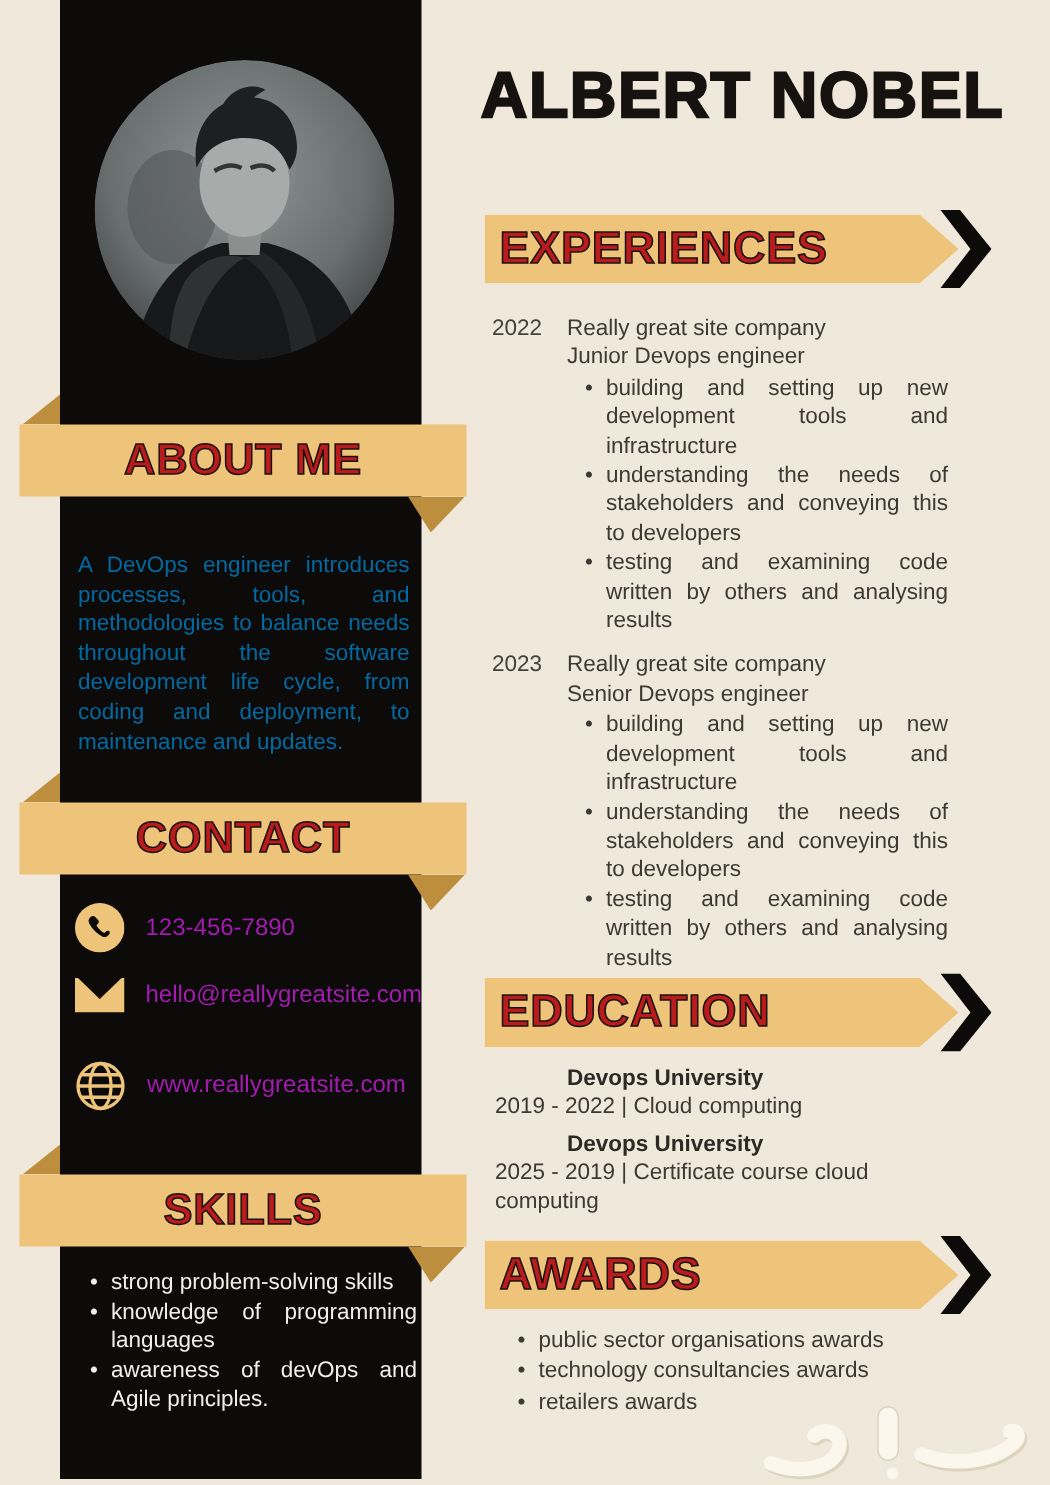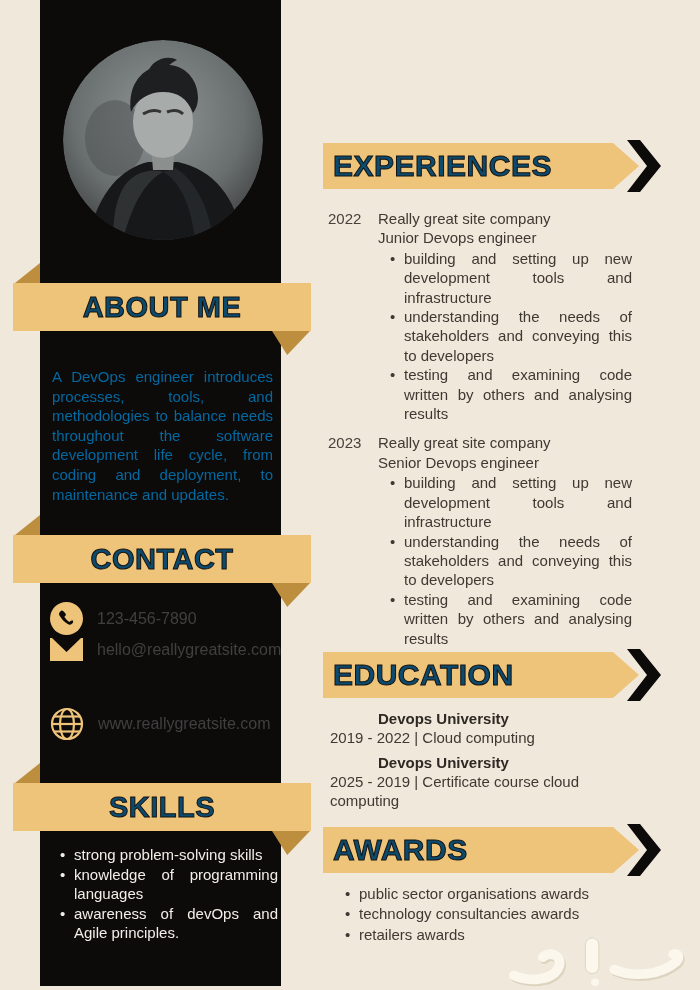--- a/index.html
+++ b/index.html
@@ -5,29 +5,29 @@
   html,body{margin:0;padding:0;background:#f0e8da;}
   .page{position:relative;width:700px;height:990px;background:#f0e8da;overflow:hidden;
         font-family:"Liberation Sans","DejaVu Sans",sans-serif;color:#3f3933;}
   
   .left-panel{position:absolute;left:40px;top:0;width:241px;height:986px;background:#0d0a0a;}
   .photo{position:absolute;left:63px;top:40px;width:200px;height:200px;border-radius:50%;overflow:hidden;}
   .photo svg{display:block;}
   
   .ribbon-band{position:absolute;left:13px;width:298px;height:48px;background:#eec47a;
                display:flex;align-items:center;justify-content:center;z-index:3;}
-  .ribbon-title{font-size:29px;font-weight:700;color:#0c4a6e;letter-spacing:.5px;
+  .ribbon-title{font-size:29px;font-weight:700;color:#b91c1c;letter-spacing:.5px;
                 -webkit-text-stroke:1px #16110d;}
   .fold{position:absolute;background:#bd8e3e;z-index:2;}
   .fold-tl{left:15px;width:25px;height:20px;clip-path:polygon(100% 0,100% 100%,0 100%);}
   .fold-br{left:272px;width:38px;height:24px;clip-path:polygon(0 0,100% 0,40% 100%);}
   .about-text{position:absolute;left:52px;top:352px;width:221px;color:#0369a1;
               font-size:15px;line-height:19.6px;text-align:justify;}
   .contact-row{position:absolute;left:50px;display:flex;align-items:center;gap:14px;
-               color:#404040;font-size:16px;}
+               color:#a21caf;font-size:16px;}
   .contact-icon{flex:0 0 auto;display:block;}
   .side-list{position:absolute;left:60px;top:845px;width:218px;margin:0;padding:0;list-style:none;}
   .side-list li{position:relative;padding-left:14px;color:#f2efe9;font-size:15px;
                 line-height:19.6px;text-align:justify;}
   .side-list li::before{content:"•";position:absolute;left:0;}
   
   .name{position:absolute;left:320px;top:40px;width:350px;text-align:center;font-size:43px;
         font-weight:700;color:#161210;letter-spacing:1px;-webkit-text-stroke:1.6px #161210;}
   .job-title{position:absolute;left:320px;top:91px;width:350px;text-align:center;font-size:22px;
              color:#b79a4e;letter-spacing:3px;font-weight:400;}
@@ -98,21 +98,21 @@
   </div>
 
   <div class="contact-row" style="top:602px">
     <svg class="contact-icon" width="33" height="33" viewBox="0 0 24 24">
       <circle cx="12" cy="12" r="12" fill="#eec47a"></circle>
       <path d="M16.9 13.9c-.6-.6-1.4-.6-2 0l-.7.7c-1.5-.8-2.9-2.2-3.8-3.8l.7-.7c.6-.6.6-1.4 0-2L9.7 6.7c-.6-.6-1.4-.6-2 0l-.5.5c-.7.7-.8 1.8-.3 2.7 1.4 2.6 3.7 4.9 6.3 6.3.9.5 2 .4 2.7-.3l.5-.5c.6-.6.6-1.4 0-2l-1.5-1.5z" fill="#0d0a0a"></path>
     </svg>
     <span>123-456-7890</span>
   </div>
 
-  <div class="contact-row" style="top:638px">
+  <div class="contact-row" style="top:652px">
     <svg class="contact-icon" width="33" height="23" viewBox="0 0 33 23">
       <rect width="33" height="23" fill="#eec47a"></rect>
       <path d="M2 0 L16.5 14 L31 0 Z" fill="#0d0a0a"></path>
     </svg>
     <span>hello@reallygreatsite.com</span>
   </div>
 
   <div class="contact-row" style="top:707px">
     <svg class="contact-icon" width="34" height="34" viewBox="0 0 34 34">
       <g stroke="#eec47a" stroke-width="2.2" fill="none">
@@ -131,20 +131,21 @@
   <div class="ribbon-band" style="top:783px">
     <span class="ribbon-title">SKILLS</span>
   </div>
   <ul class="side-list">
 
   <li>strong problem-solving skills</li>
       <li>knowledge of programming languages</li>
       <li>awareness of devOps and Agile principles.</li>
     </ul>
 
+  <div class="name">ALBERT NOBEL</div>
 
   <div class="banner" style="top:143px">
     <div class="banner-band">
       <span class="ribbon-title">EXPERIENCES</span>
     </div>
     <svg class="banner-arrow" width="36" height="52" viewBox="0 0 36 52">
       <polygon points="2,0 15,0 36,26 15,52 2,52 22,26" fill="#0d0a0a"></polygon>
     </svg>
   </div>
 

